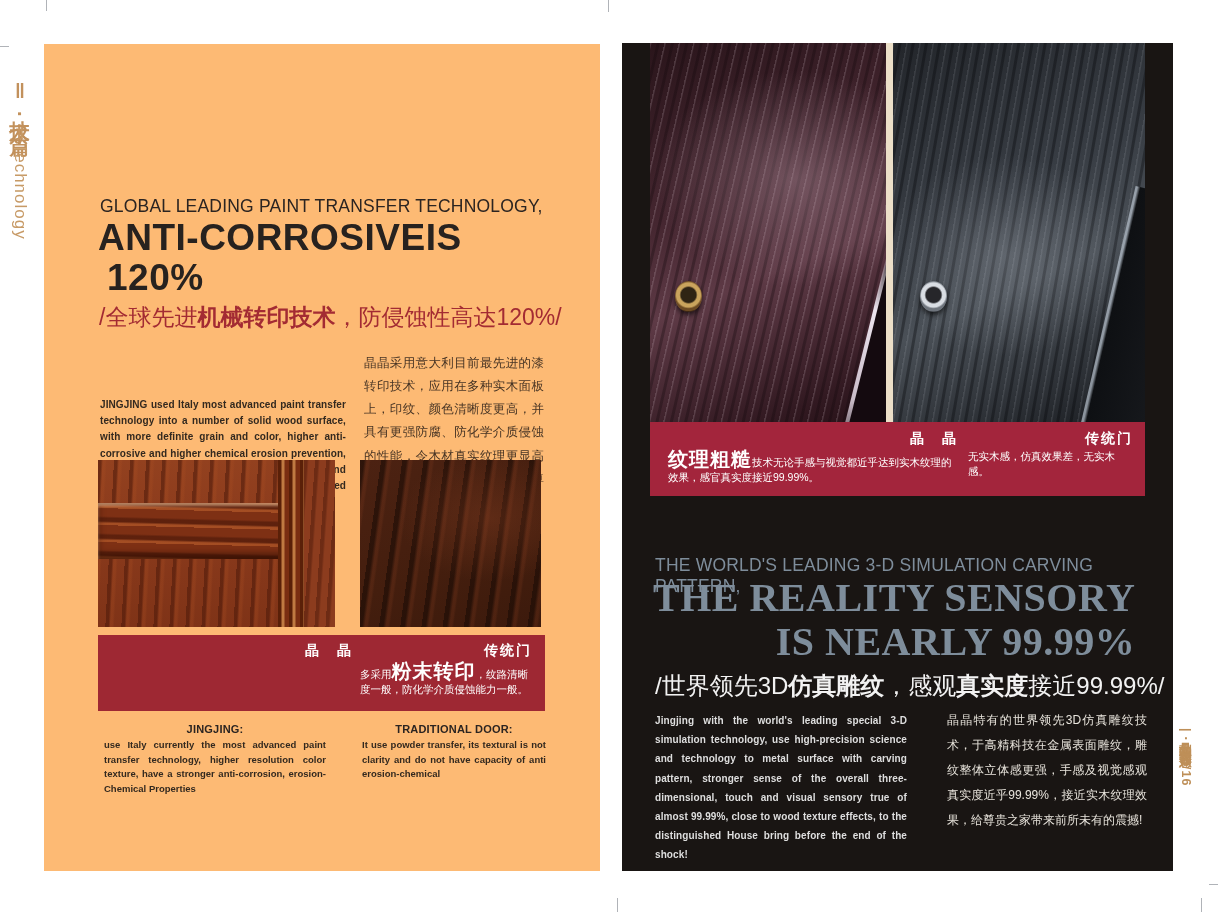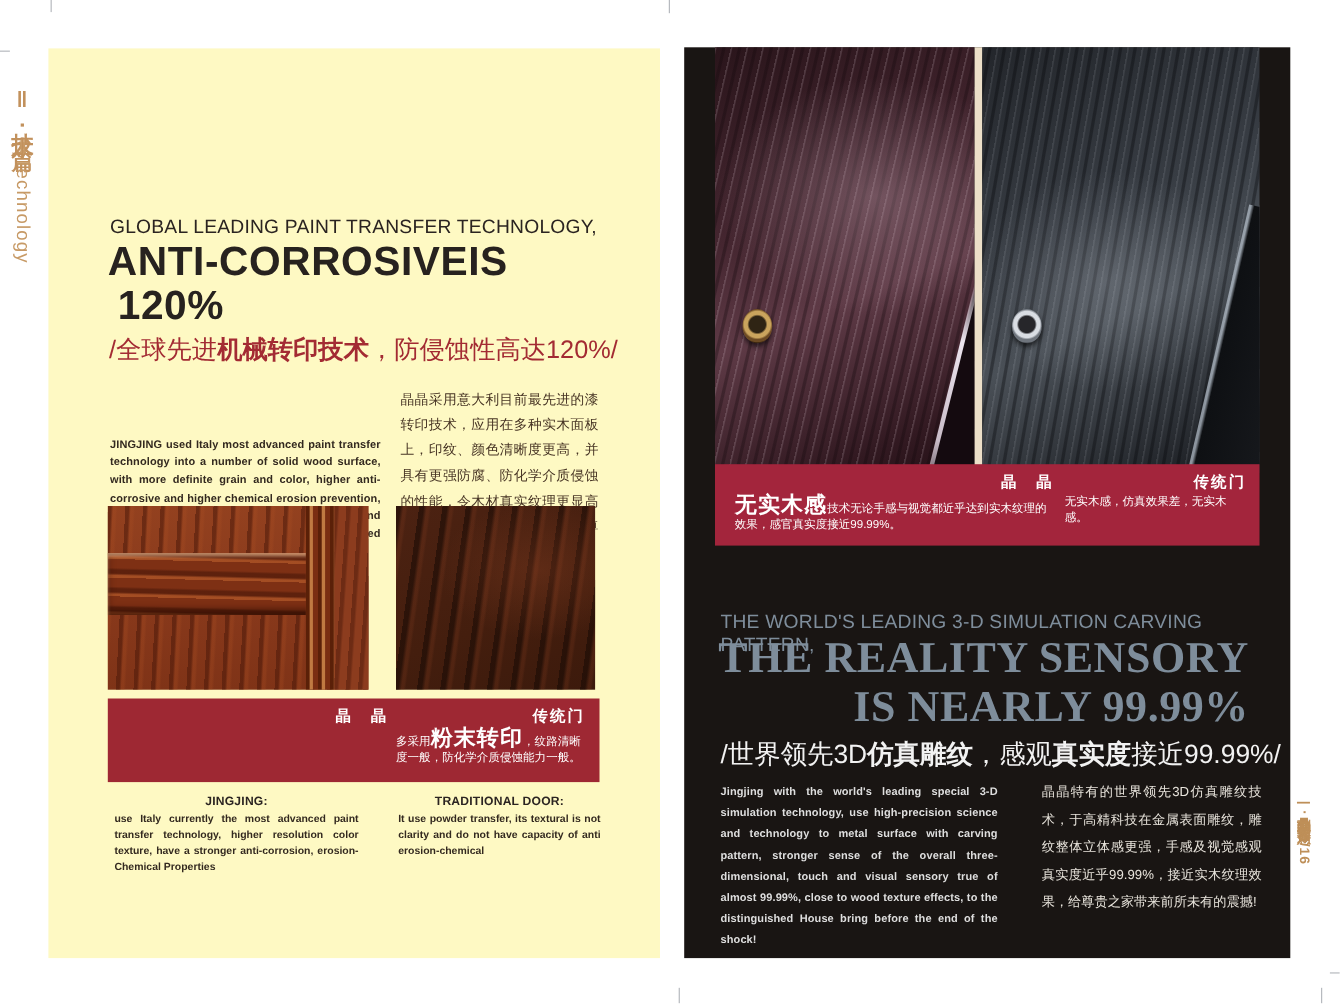--- a/index.html
+++ b/index.html
@@ -18,21 +18,21 @@
   .side-left .cjk{font-size:20px;font-weight:bold;}
   .side-left .lat{font-size:17px;font-weight:normal;letter-spacing:1px;color:#c79a66;}
   .side-right{
     position:absolute;left:1179px;top:728px;height:185px;
     writing-mode:vertical-rl;text-orientation:mixed;
     color:#be8f58;font-size:12.5px;font-weight:bold;letter-spacing:1px;line-height:1;
   }
   
   .page-left{
     position:absolute;left:44px;top:44px;width:556px;height:827px;
-    background:#fef9c3;
+    background:#fdba74;
   }
   .lp-kicker{position:absolute;left:56px;top:152px;font-size:17.5px;color:#2b2421;letter-spacing:.2px;}
   .lp-h1{position:absolute;left:54px;top:174px;color:#27221f;font-weight:bold;
          font-size:37px;line-height:1.07;letter-spacing:.5px;}
   .lp-h1 .l2{display:block;padding-left:9px;}
   .lp-sub{position:absolute;left:55px;top:258px;font-size:23px;color:#a32b33;white-space:nowrap;}
   .lp-sub b{font-weight:bold;}
   .lp-cols{position:absolute;left:56px;top:308px;width:444px;display:flex;}
   .lp-en{width:246px;margin-right:18px;font-size:10px;line-height:1.62;color:#33291f;
          text-align:justify;font-weight:bold;letter-spacing:.1px;margin-top:45px;}
@@ -178,21 +178,21 @@
   <div class="rp-divider"></div>
   <div class="photo photoG">
     <div class="peephole chrome"></div>
     <div class="edgeG"></div>
   </div>
 
   <div class="rp-banner">
     <div class="col1">
       <div class="bn-title">晶　晶</div>
       <div class="bn-text">
-        <span class="bn-big">无实木感</span><span>技术无论手感与视觉都近乎达到实木纹理的效果，感官真实度接近99.99%。</span>
+        <span class="bn-big">纹理粗糙</span><span>技术无论手感与视觉都近乎达到实木纹理的效果，感官真实度接近99.99%。</span>
       </div>
     </div>
     <div class="col2">
       <div class="bn-title">传统门</div>
       <div class="bn-text">无实木感，仿真效果差，无实木感。</div>
     </div>
   </div>
 
   <div class="rp-kicker">THE WORLD'S LEADING 3-D SIMULATION CARVING PATTERN,</div>
   <div class="rp-h1">

